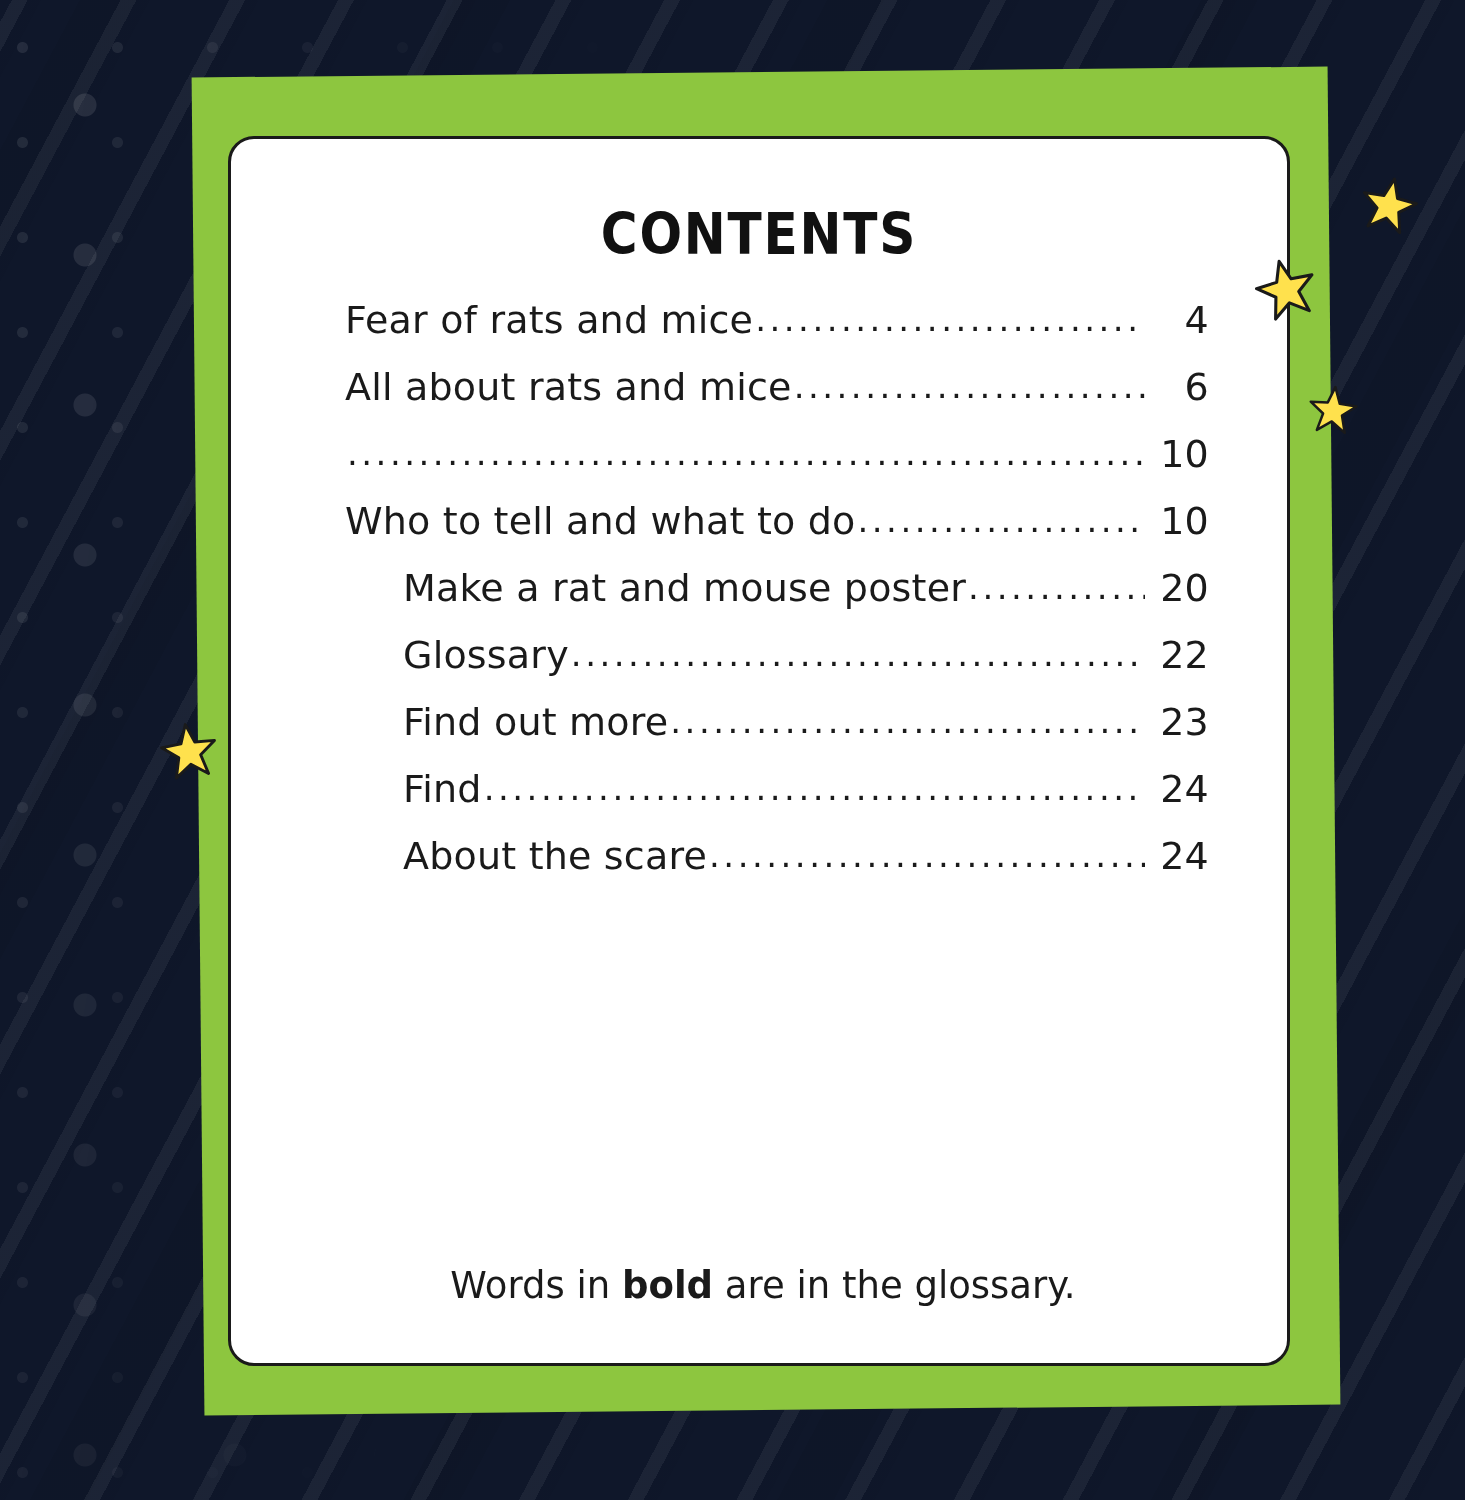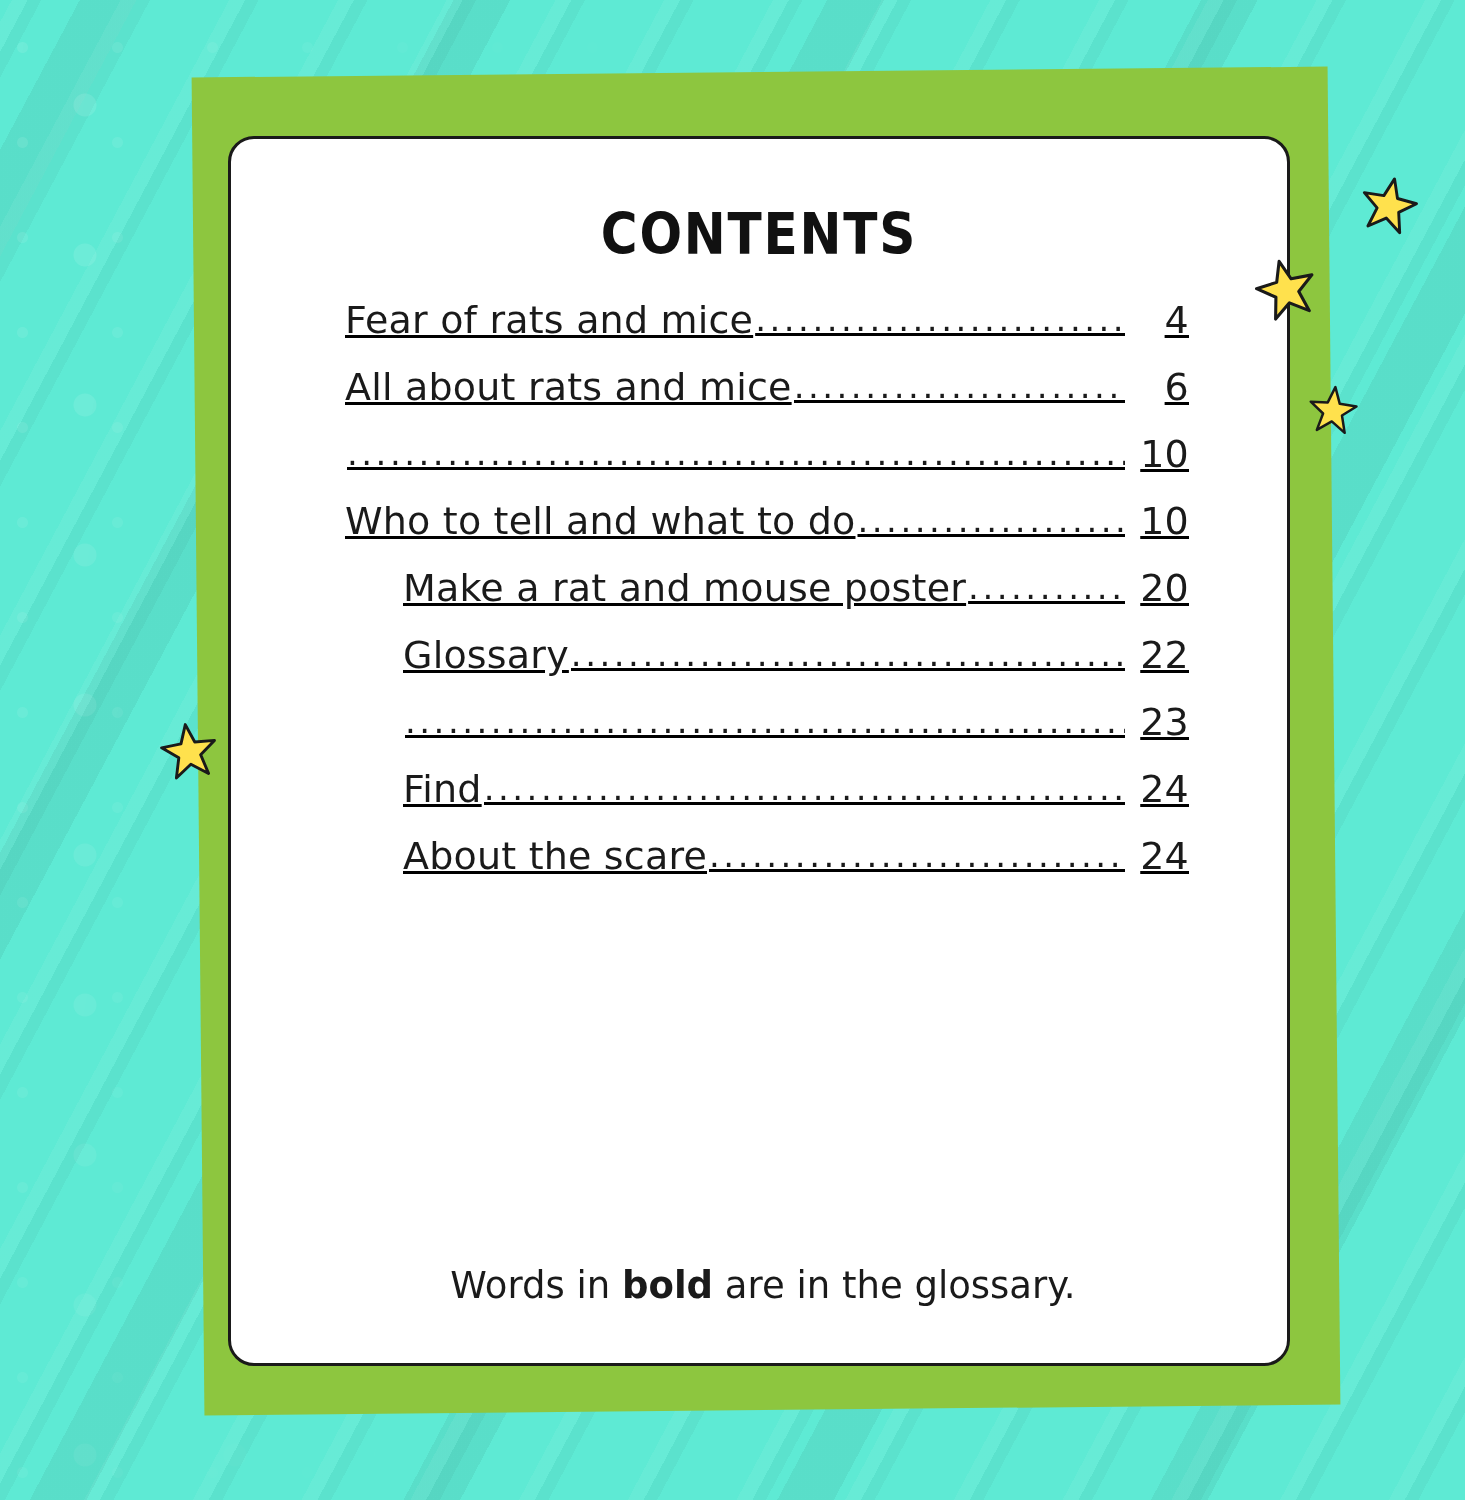--- a/index.html
+++ b/index.html
@@ -10,21 +10,21 @@
     width: 1465px;
     height: 1500px;
     font-family: "DejaVu Sans", sans-serif;
     overflow: hidden;
   }
 
   .page {
     position: relative;
     width: 1465px;
     height: 1500px;
-    background: #5eead4;
+    background: #0f172a;
     overflow: hidden;
   }
 
   
   .bg-strokes {
     position: absolute;
     inset: -20%;
     background:
       repeating-linear-gradient(
         118deg,
@@ -93,22 +93,21 @@
     font-family: "DejaVu Sans", sans-serif;
     font-weight: 700;
     font-size: 57px;
     letter-spacing: 2px;
     color: #111111;
     transform: scaleX(0.88);
     margin: 14px 0 34px 0;
   }
 
   .toc {
-    margin: 0 42px 0 58px;
-    text-decoration: underline;
+    margin: 0 22px 0 58px;
   }
 
   .toc-row {
     display: flex;
     align-items: baseline;
     font-size: 38px;
     color: #1a1a1a;
     line-height: 1.0;
     margin-bottom: 29px;
     letter-spacing: 0.2px;
@@ -193,20 +192,21 @@
           <span class="toc-label">Make a rat and mouse poster</span>
           <span class="toc-dots">............................................................</span>
           <span class="toc-page">20</span>
         </div>
         <div class="toc-row indent">
           <span class="toc-label">Glossary</span>
           <span class="toc-dots">............................................................</span>
           <span class="toc-page">22</span>
         </div>
         <div class="toc-row indent">
+          <span class="toc-label">Find out more</span>
           <span class="toc-dots">............................................................</span>
           <span class="toc-page">23</span>
         </div>
         <div class="toc-row indent">
           <span class="toc-label">Find</span>
           <span class="toc-dots">............................................................</span>
           <span class="toc-page">24</span>
         </div>
         <div class="toc-row indent">
           <span class="toc-label">About the scare</span>

